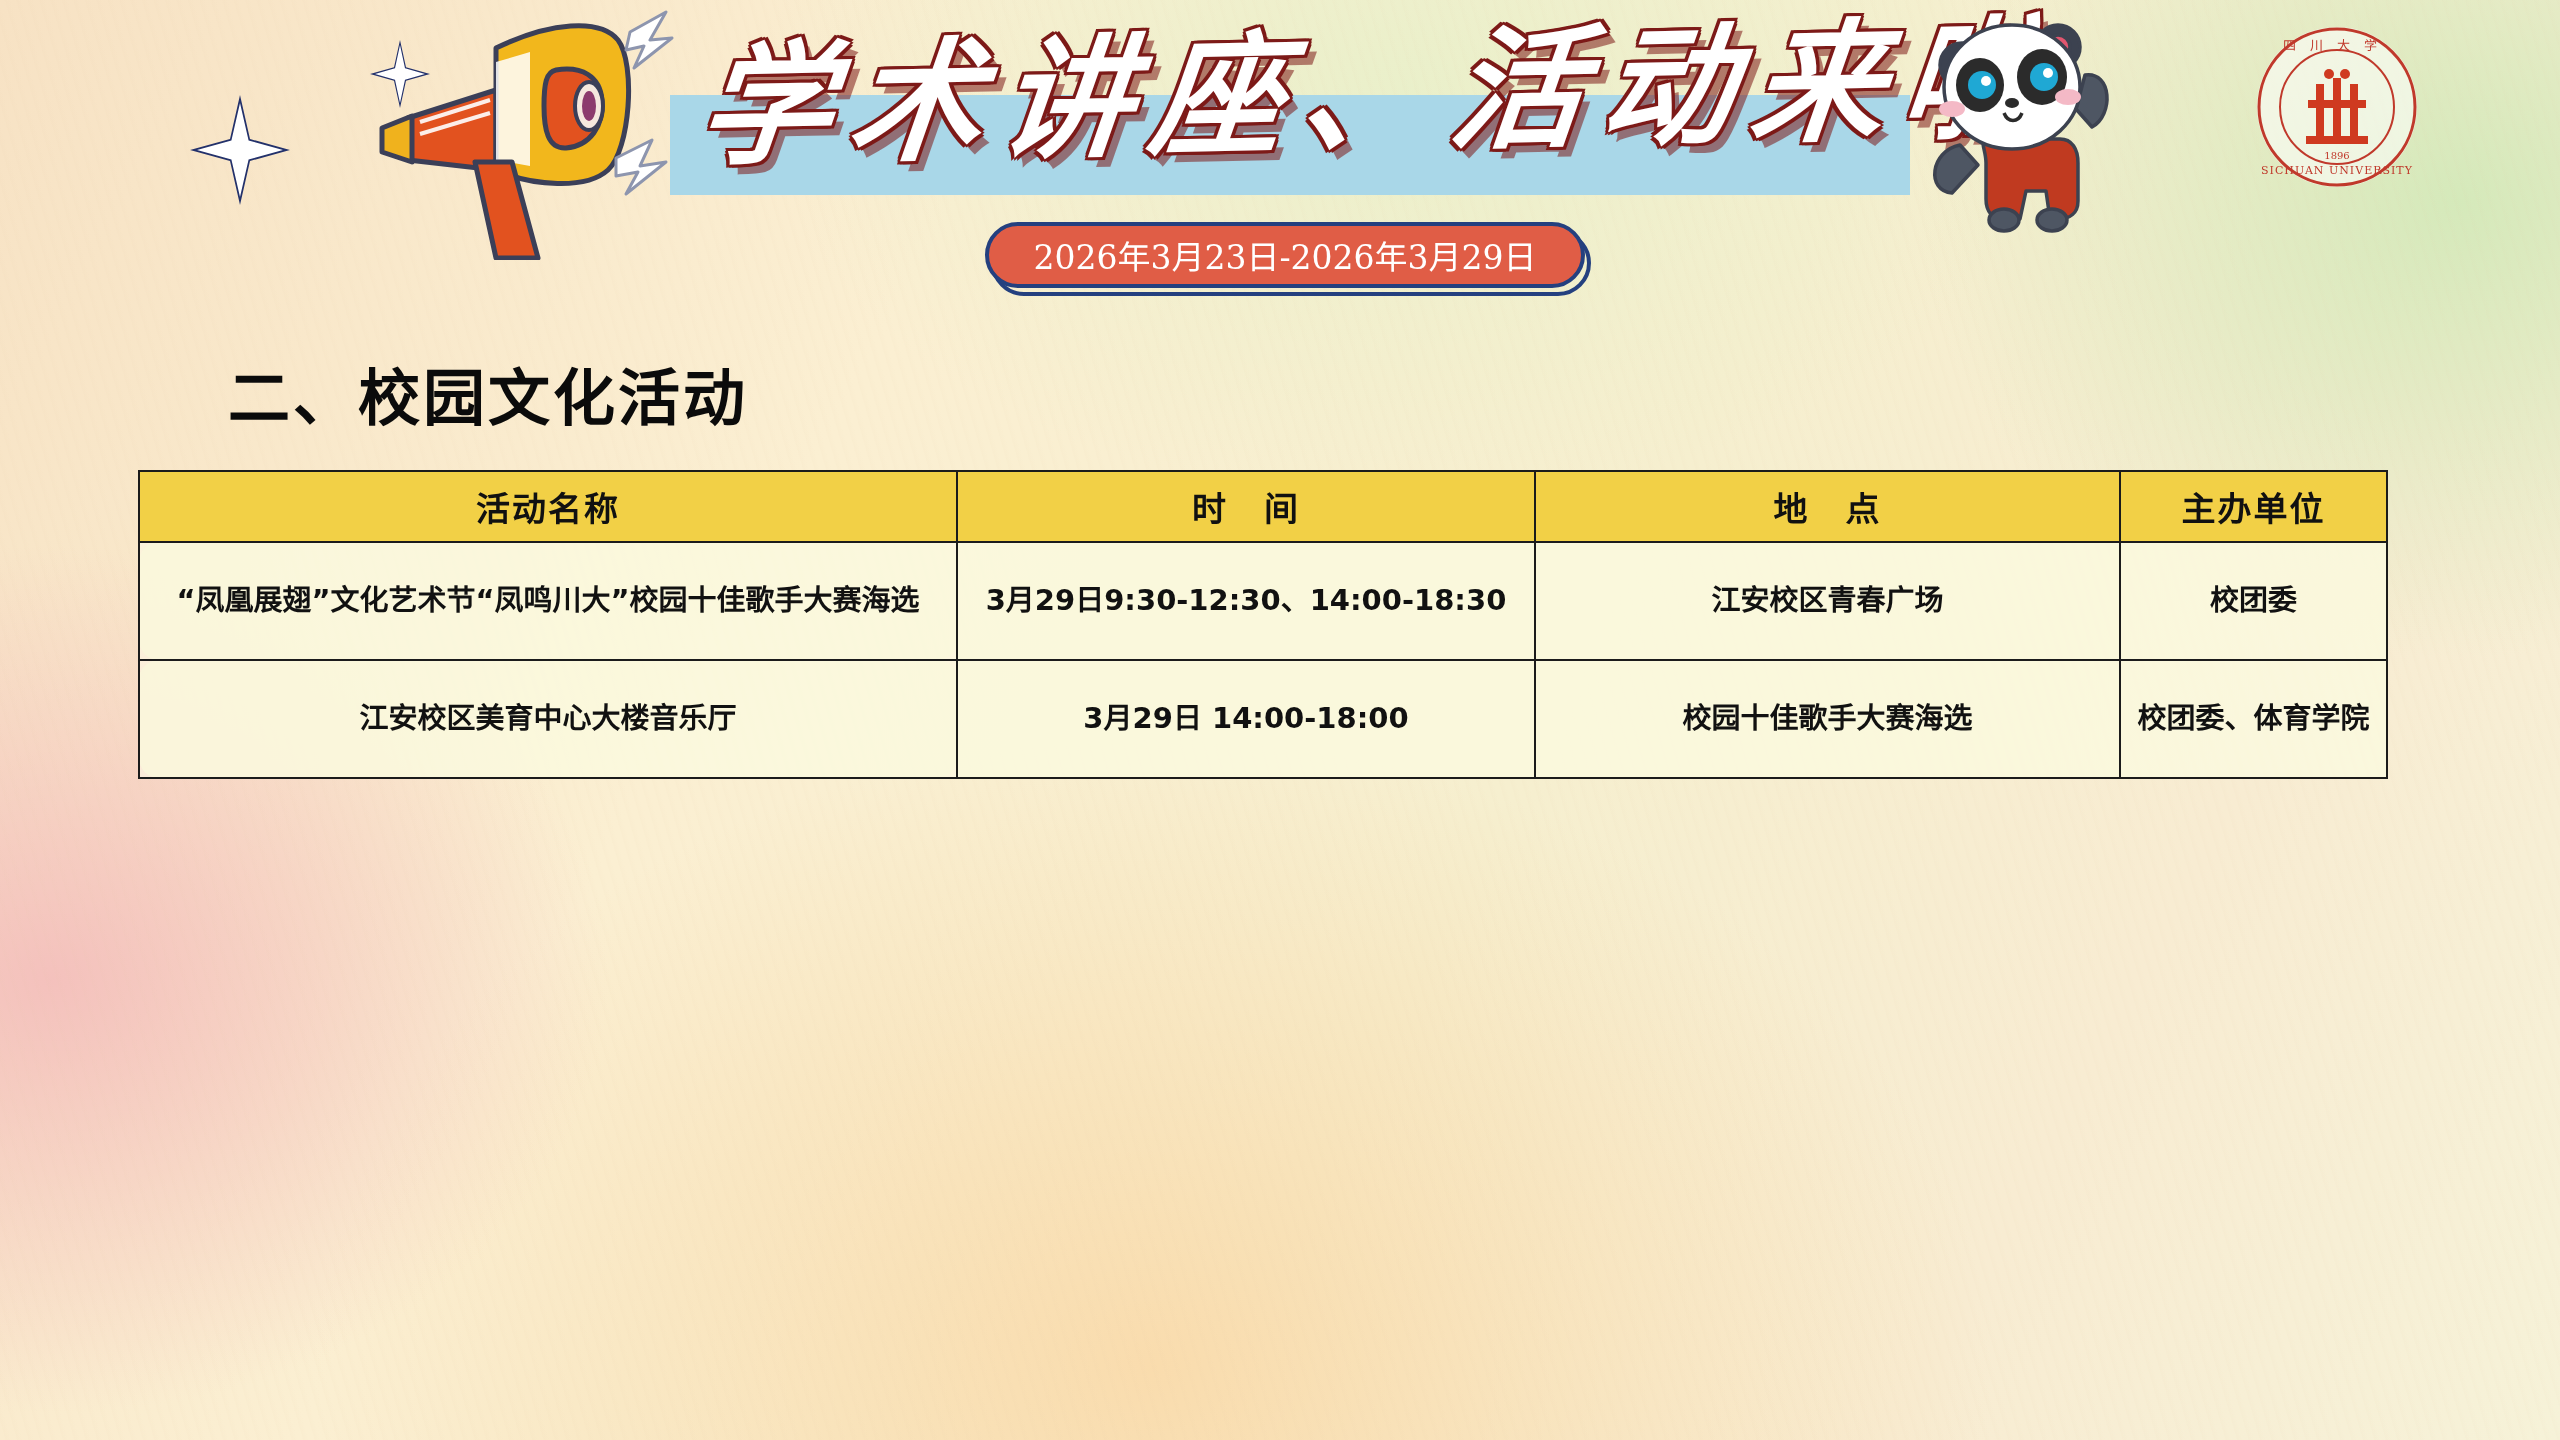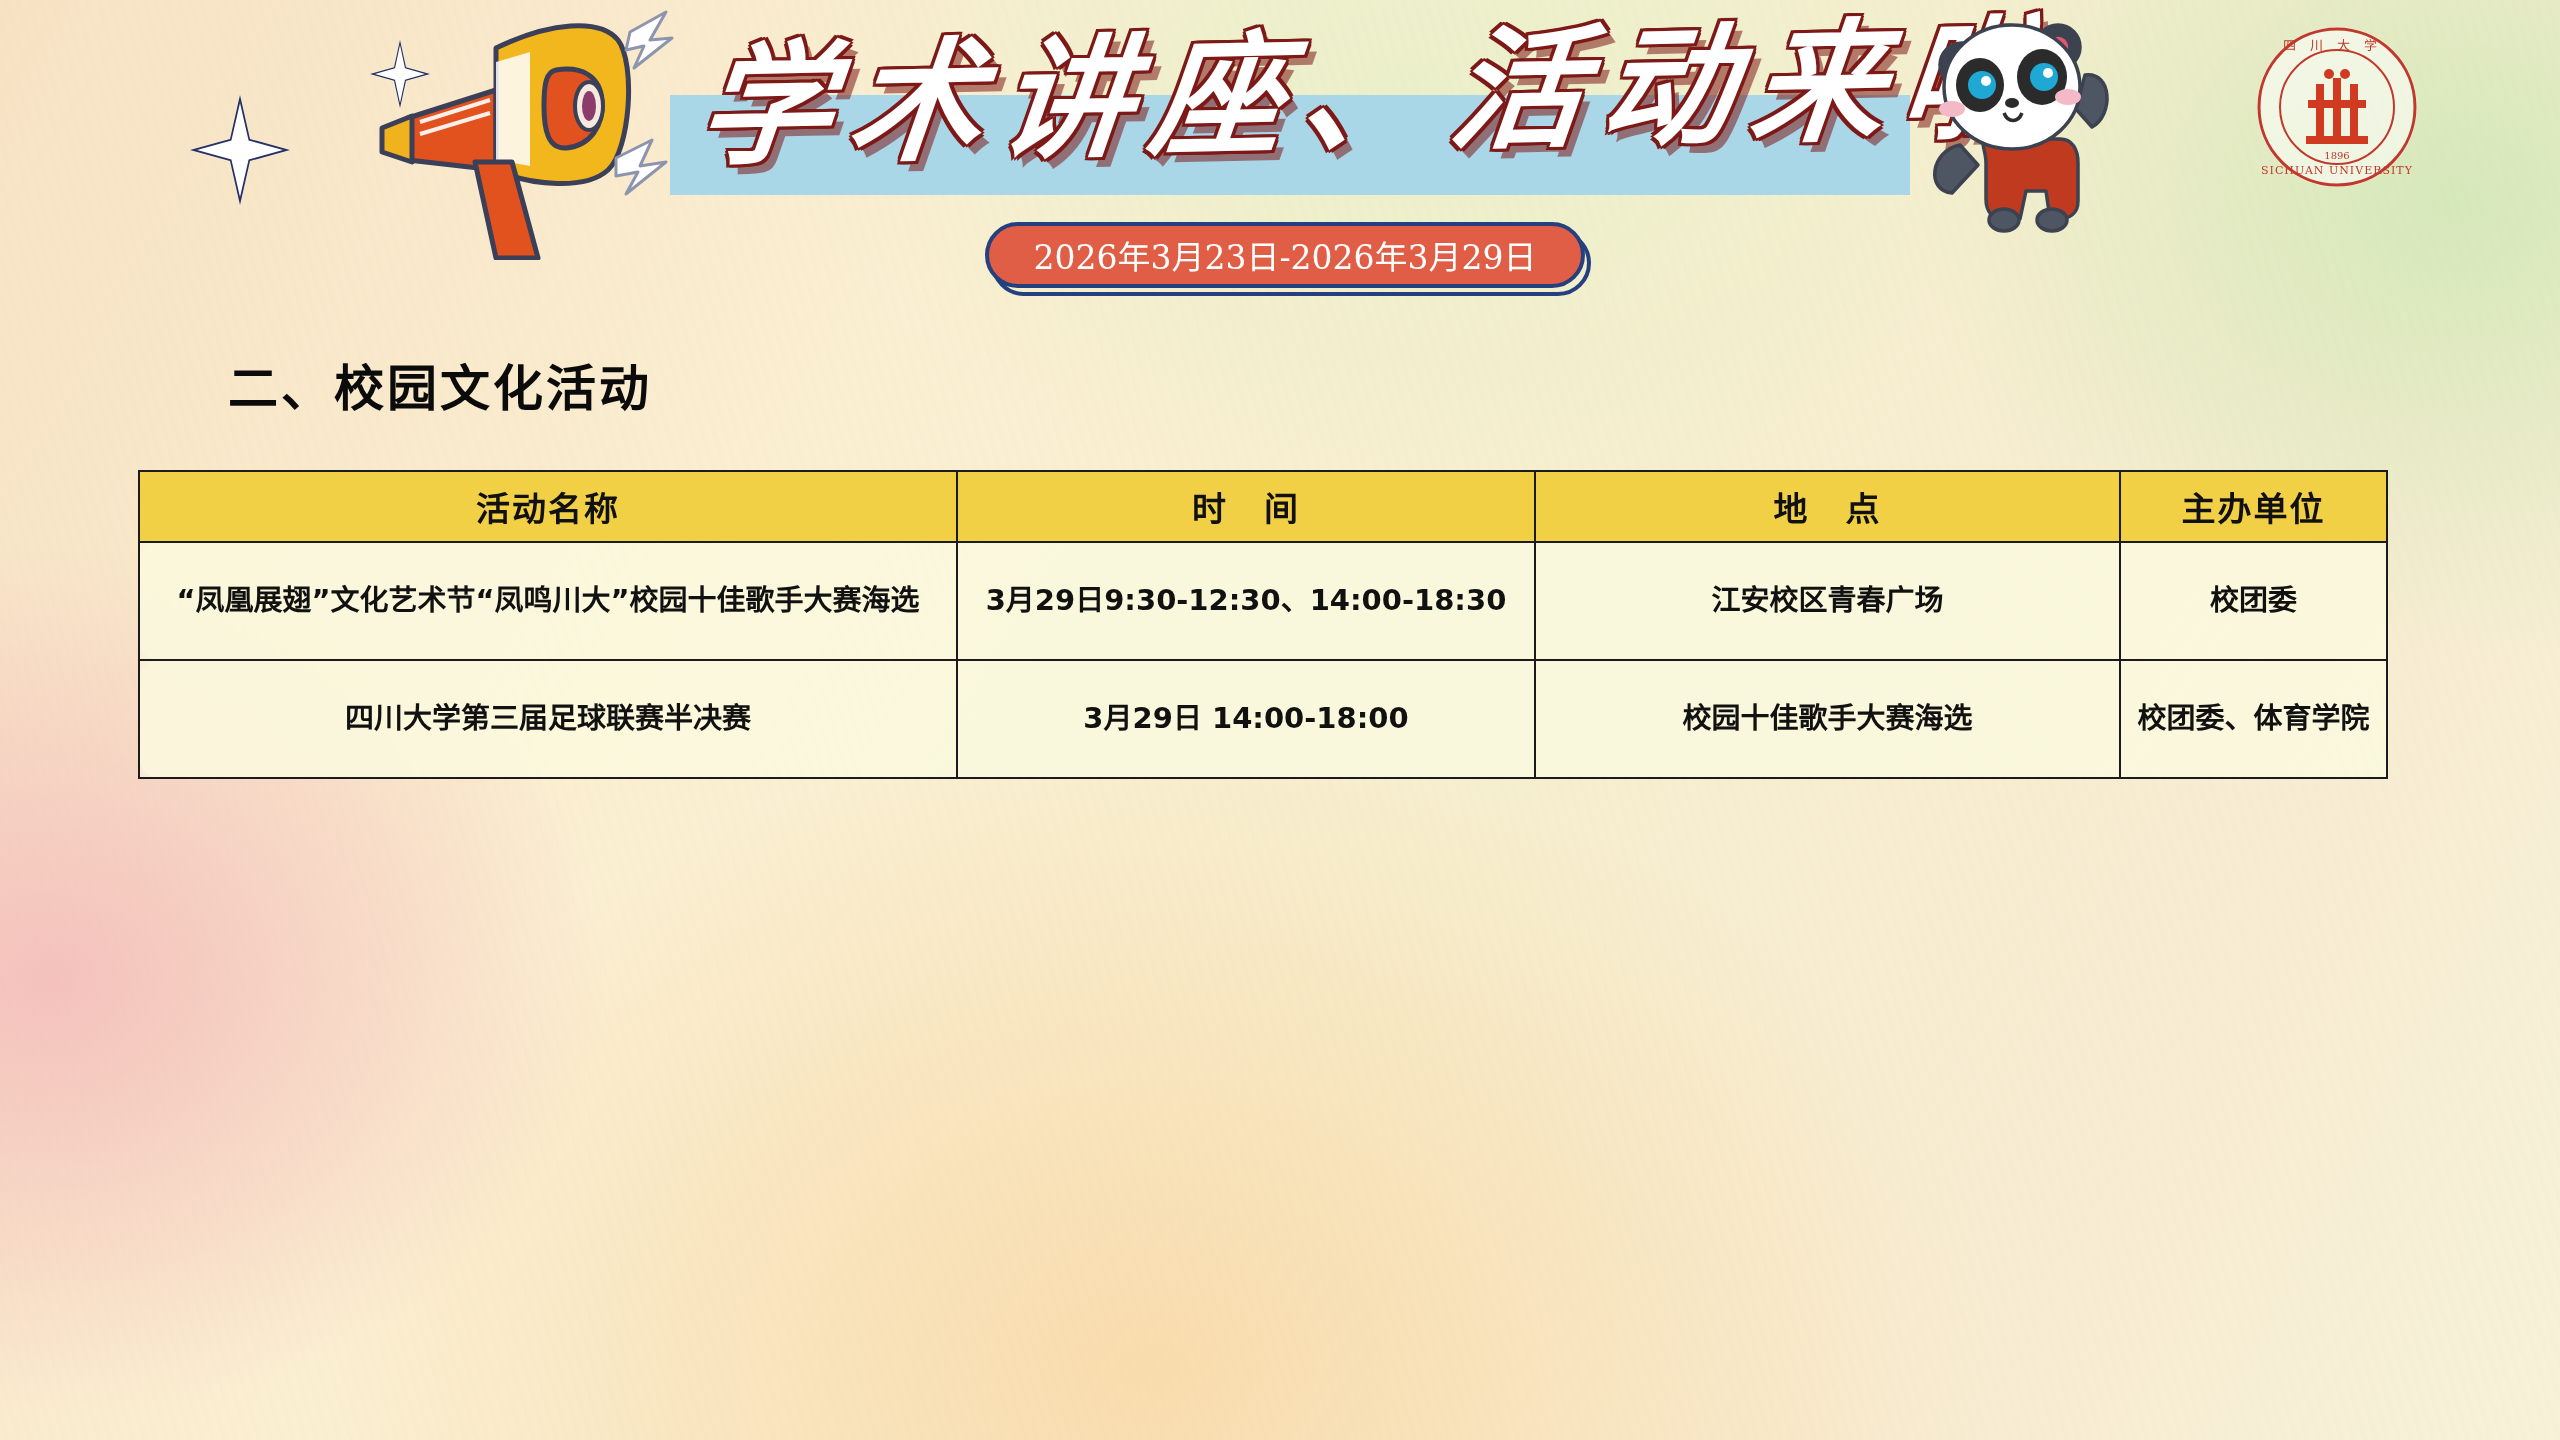--- a/index.html
+++ b/index.html
@@ -131,21 +131,21 @@
     position: absolute;
     background: #23316b;
     clip-path: polygon(50% 0%, 60% 40%, 100% 50%, 60% 60%, 50% 100%, 40% 60%, 0% 50%, 40% 40%);
   }
 
   
   .section-heading {
     position: absolute;
     left: 228px;
     top: 348px;
-    font-size: 50px;
+    font-size: 62px;
     font-weight: 700;
     color: #0b0b0b;
     letter-spacing: 3px;
     white-space: nowrap;
   }
 
   
   .table-wrap {
     position: absolute;
     left: 138px;
@@ -299,21 +299,21 @@
         </tr>
       </thead>
       <tbody>
         <tr>
           <td class="cell-name">“凤凰展翅”文化艺术节“凤鸣川大”校园十佳歌手大赛海选</td>
           <td class="cell-time">3月29日9:30-12:30、14:00-18:30</td>
           <td class="cell-place">江安校区青春广场</td>
           <td class="cell-host">校团委</td>
         </tr>
         <tr>
-          <td class="cell-name">四川大学第三届足球联赛半决赛</td>
+          <td class="cell-name">江安校区美育中心大楼音乐厅</td>
           <td class="cell-time">3月29日 14:00-18:00</td>
           <td class="cell-place">校园十佳歌手大赛海选</td>
           <td class="cell-host">校团委、体育学院</td>
         </tr>
       </tbody>
     </table>
   </div>
 
 </div>
 

